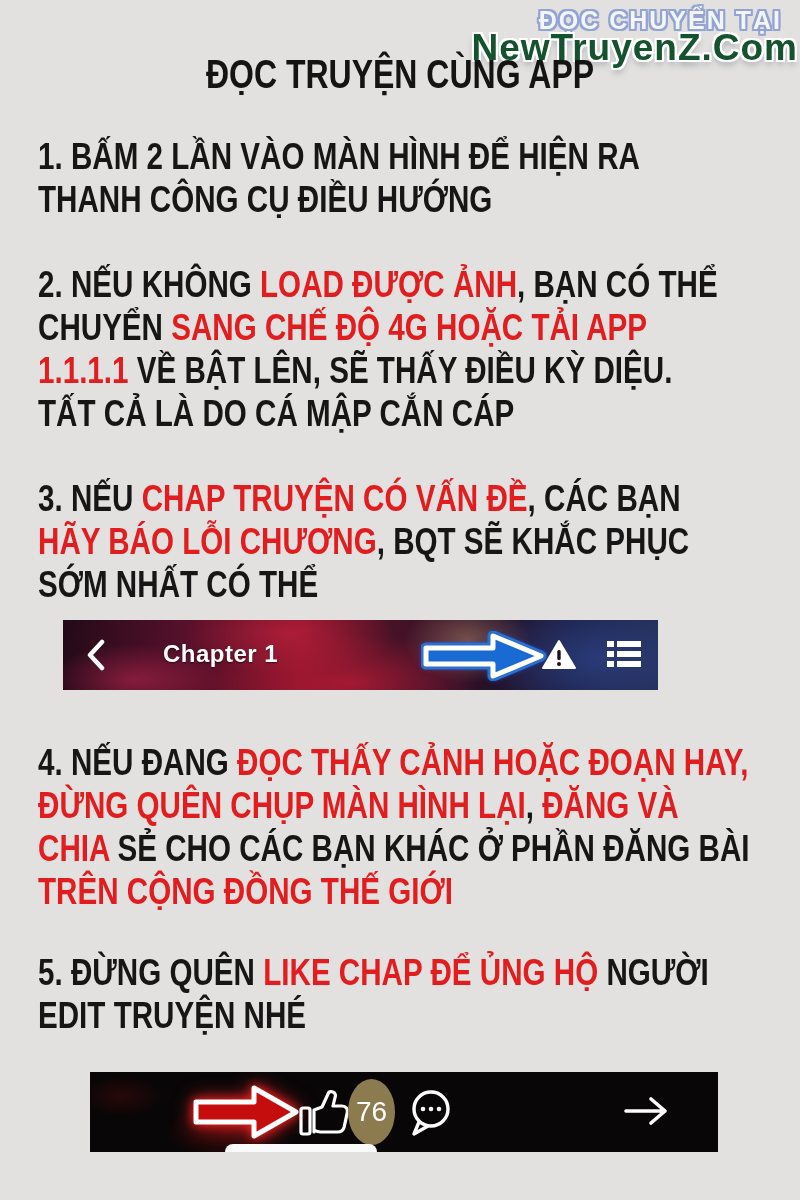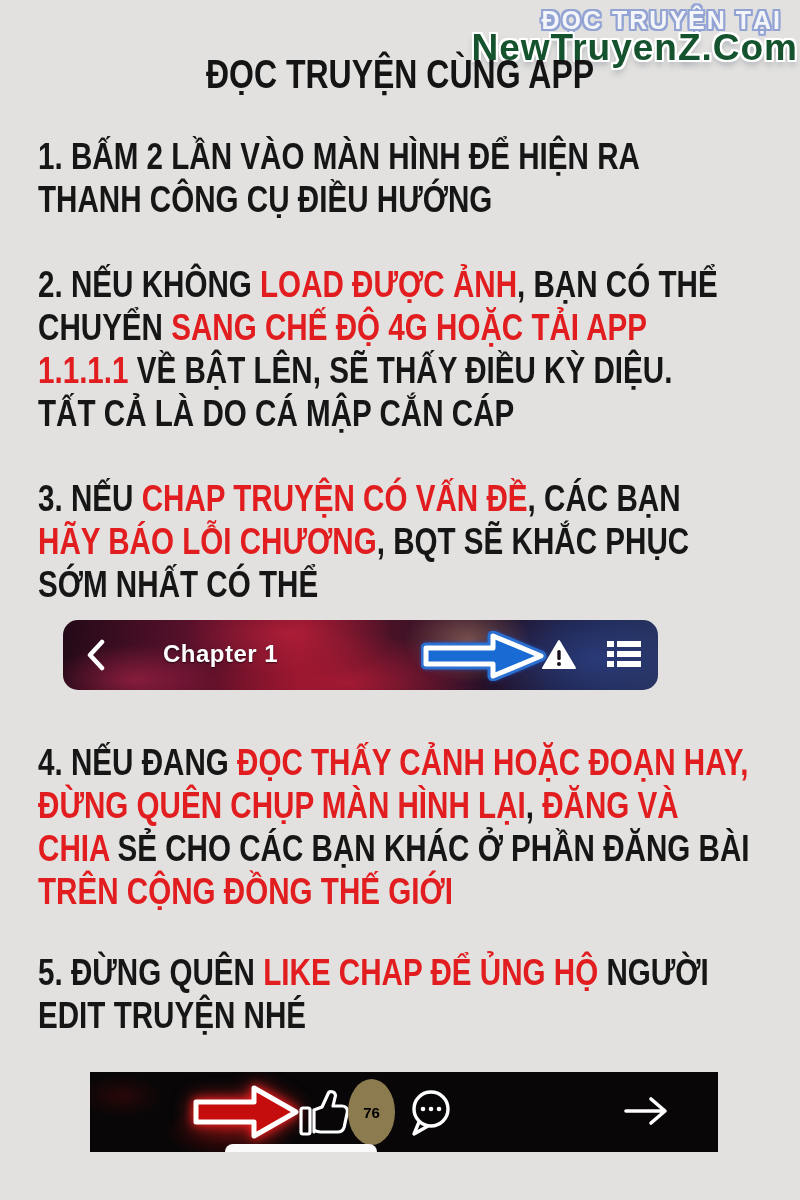--- a/index.html
+++ b/index.html
@@ -52,21 +52,20 @@
     position:absolute; left:63px; top:620px; width:595px; height:70px;
     background-color:#1b0a14;
     background-image:
       radial-gradient(ellipse 120px 50px at 12% 85%, rgba(190,40,80,.55), transparent 70%),
       radial-gradient(ellipse 150px 60px at 38% 20%, rgba(225,40,70,.5), transparent 70%),
       radial-gradient(ellipse 200px 70px at 48% 90%, rgba(210,30,60,.6), transparent 70%),
       radial-gradient(ellipse 90px 60px at 68% 30%, rgba(200,145,115,.5), transparent 70%),
       radial-gradient(ellipse 160px 80px at 90% 55%, rgba(45,65,135,.75), transparent 72%),
       linear-gradient(95deg, #230a18 0%, #55102a 20%, #7c1228 40%, #471226 55%, #241027 70%, #1d2248 85%, #253057 100%);
     overflow:hidden;
-    border-radius:15px;
   }
   .chapter-title {
     position:absolute; left:100px; top:20px; color:#fff; font-size:24px;
     font-weight:bold; letter-spacing:.5px; text-shadow:0 1px 2px rgba(0,0,0,.6);
   }
   .chev-back { position:absolute; left:22px; top:19px; }
   .blue-arrow { position:absolute; left:358px; top:11px; filter:drop-shadow(0 0 2px rgba(30,80,200,.6)); }
   .warn { position:absolute; left:478px; top:19px; }
   .list-icon { position:absolute; left:544px; top:20px; }
 
@@ -81,33 +80,33 @@
   }
   .red-arrow {
     position:absolute; left:100px; top:9px;
     filter:drop-shadow(0 0 5px rgba(255,30,30,.95)) drop-shadow(0 0 9px rgba(255,40,40,.7));
   }
   .thumbs { position:absolute; left:207px; top:16px; }
   .like-badge {
     position:absolute; left:258px; top:7px; width:47px; height:66px;
     background:#8d7b50; border-radius:50%;
     display:flex; align-items:center; justify-content:center;
-    color:#000000; font-size:15px; font-weight:bold;
+    color:#ffffff; font-size:28px; font-weight:normal;
   }
   .bubble { position:absolute; left:316px; top:16px; }
   .next-arrow { position:absolute; left:532px; top:22px; }
   .white-strip {
     position:absolute; left:135px; bottom:0; width:152px; height:8px;
     background:#fafafa; border-radius:8px 8px 0 0;
   }
 </style>
 </head>
 <body>
 
-<div class="wm wm1">ĐỌC TRUYỆN TẠI</div>
+<div class="wm wm1">ĐỌC CHUYỂN TẠI</div>
 <div class="wm wm2">NewTruyenZ.Com</div>
 
 <div class="page-title">ĐỌC TRUYỆN CÙNG APP</div>
 
 <div class="para" id="p1"><span>1. BẤM 2 LẦN VÀO MÀN HÌNH ĐỂ HIỆN RA
 THANH CÔNG CỤ ĐIỀU HƯỚNG</span></div>
 <div class="para" id="p2"><span>2. NẾU KHÔNG </span><span class="red">LOAD ĐƯỢC ẢNH</span><span>, BẠN CÓ THỂ
 CHUYỂN </span><span class="red">SANG CHẾ ĐỘ 4G HOẶC TẢI APP
 1.1.1.1</span><span> VỀ BẬT LÊN, SẼ THẤY ĐIỀU KỲ DIỆU.
 TẤT CẢ LÀ DO CÁ MẬP CẮN CÁP</span></div>

